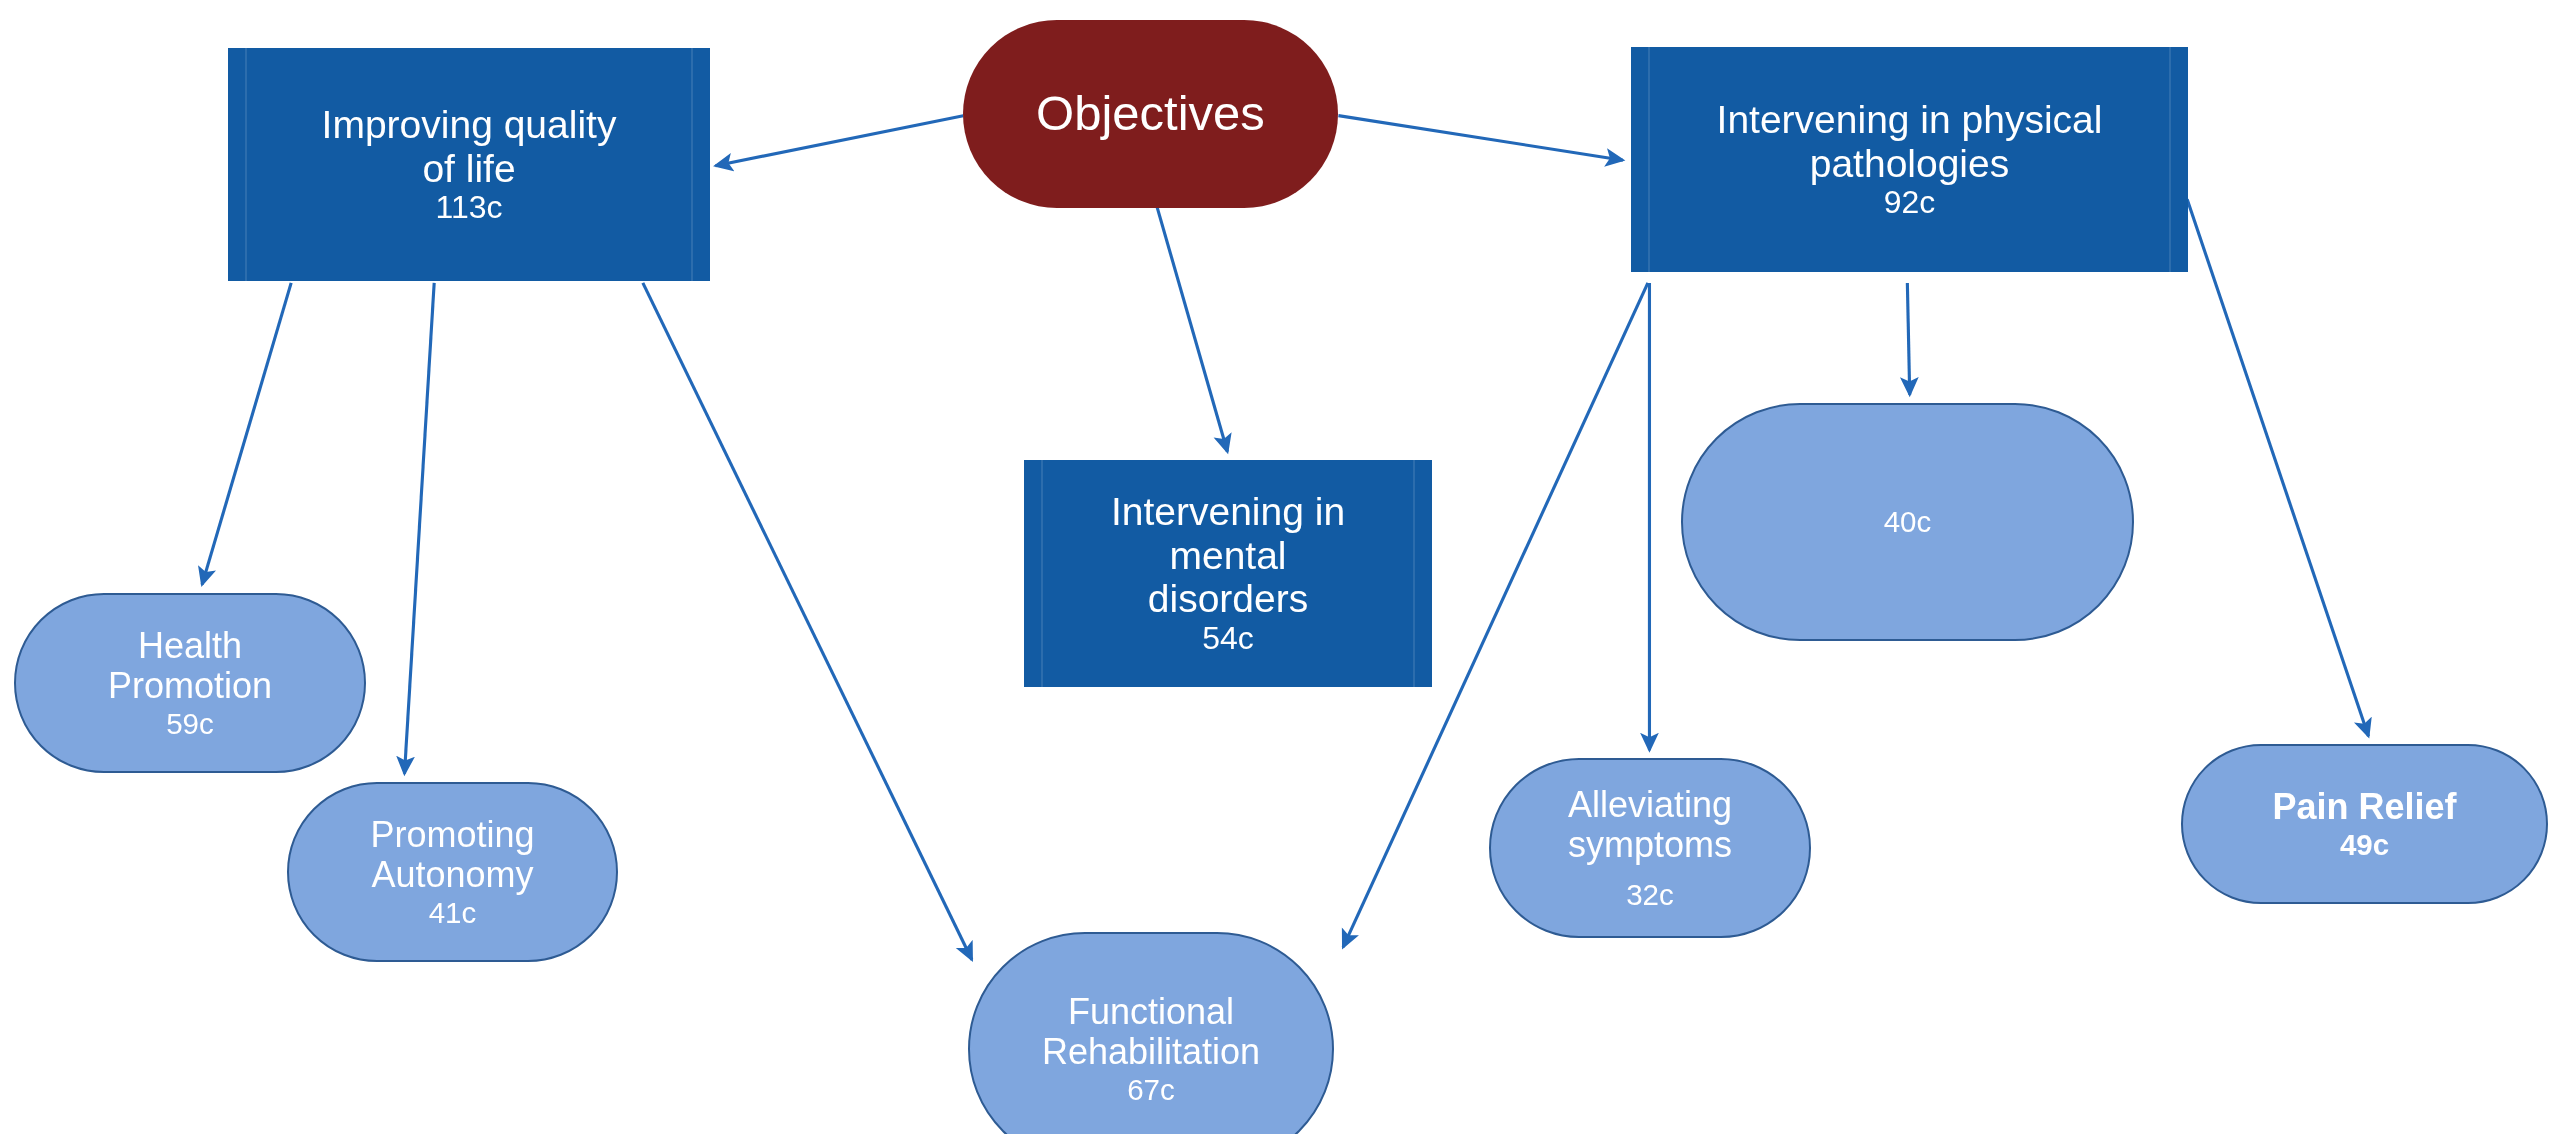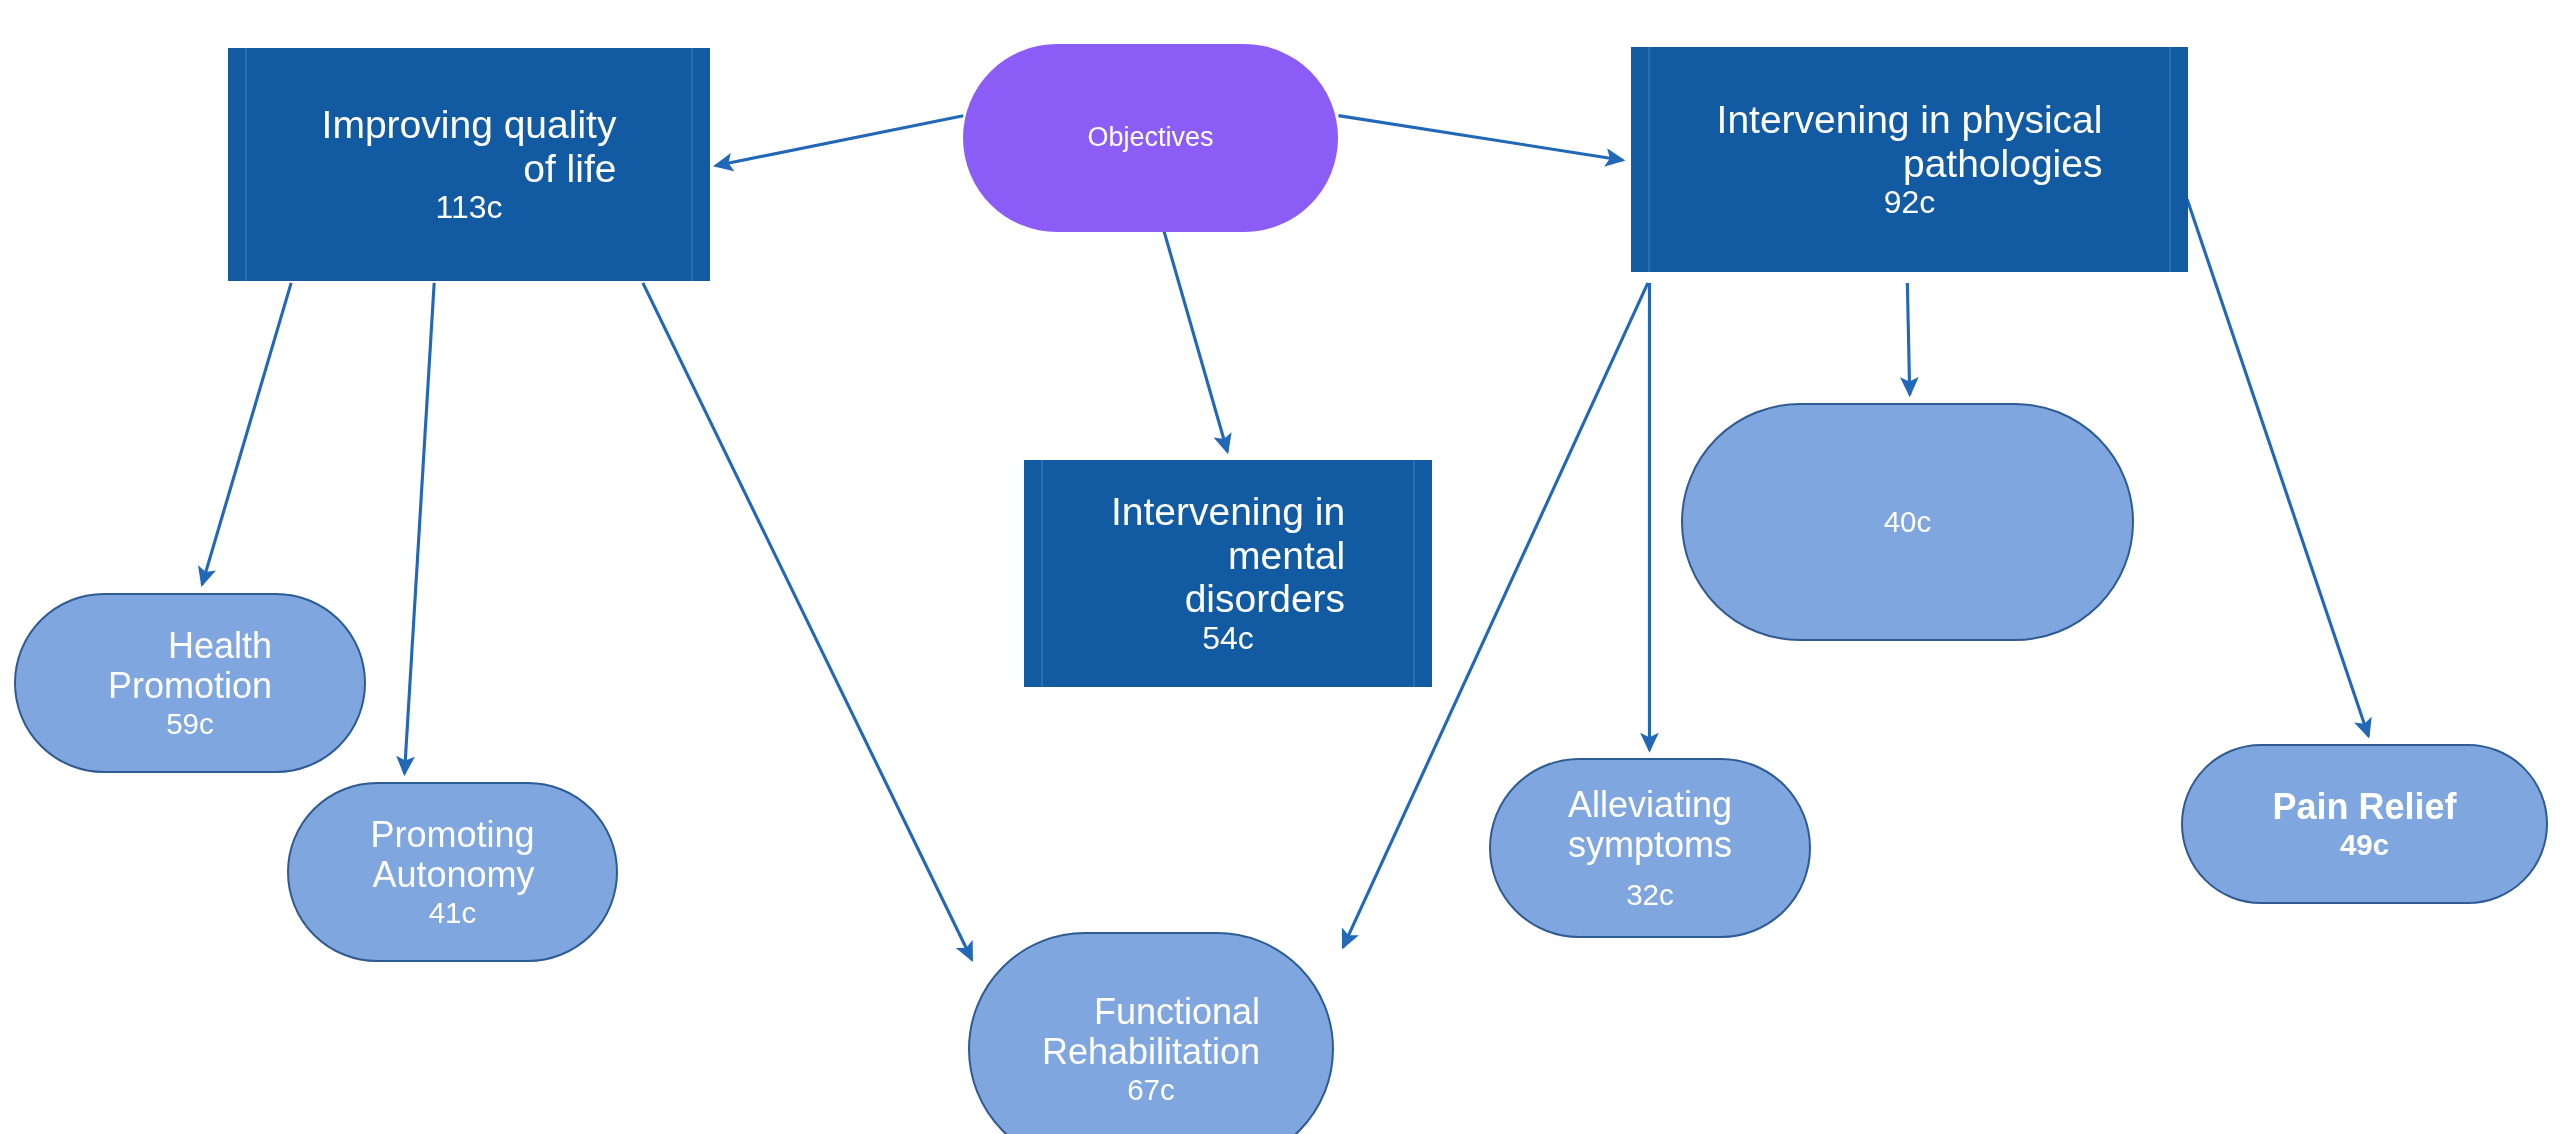--- a/index.html
+++ b/index.html
@@ -22,30 +22,29 @@
     height: 1134px;
     pointer-events: none;
   }
   .node {
     position: absolute;
     box-sizing: border-box;
     display: flex;
     flex-direction: column;
     align-items: center;
     justify-content: center;
-    text-align: right;
+    text-align: center;
     color: #ffffff;
     line-height: 1.12;
     z-index: 5;
   }
   .node-root {
-    background: #8b5cf6;
+    background: #7f1d1d;
     border-radius: 7817px;
-    font-size: 27px;
-    margin-top: 24px;
+    font-size: 49px;
   }
   .node-primary {
     background: #125BA3;
     font-size: 39px;
     border-radius: 0;
     position: absolute;
   }
   .node-primary::before,
   .node-primary::after {
     content: "";

